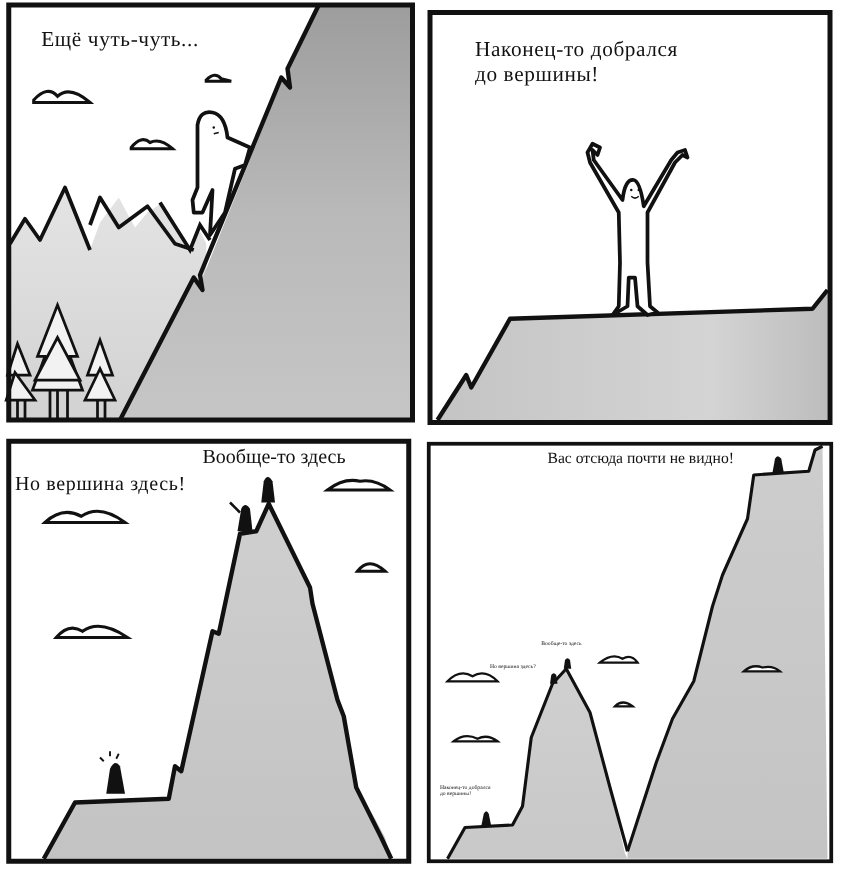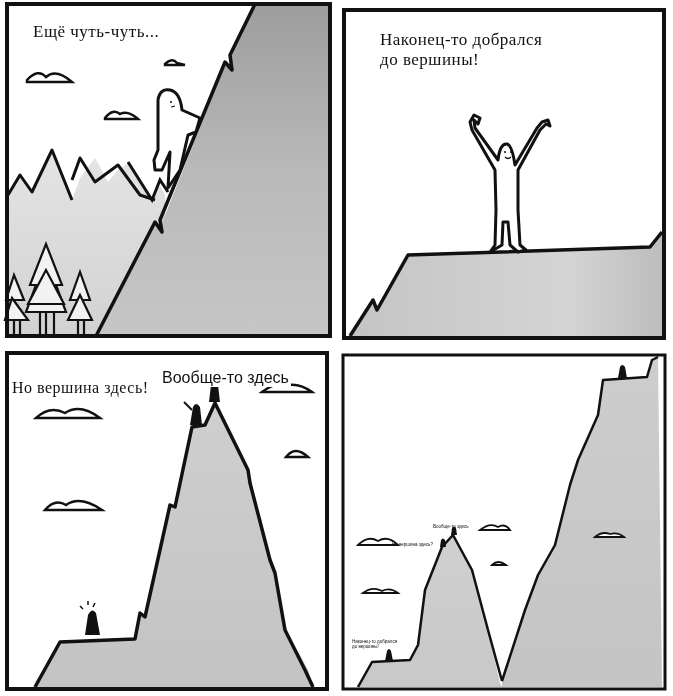--- a/index.html
+++ b/index.html
@@ -4,21 +4,21 @@
 <style>
   html, body { margin:0; padding:0; background:#ffffff; }
   #root { position:relative; width:673px; height:696px; background:#ffffff; overflow:hidden; }
   .panel { position:absolute; }
   .panel svg { position:absolute; left:0; top:0; }
   .caption {
     position:absolute; font-family:"DejaVu Sans", sans-serif; color:#111;
     white-space:nowrap; line-height:1.15;
   }
   .hand { font-family:Liberation Serif, serif; letter-spacing:0.5px; }
-  .print { font-family:Liberation Sans, sans-serif;margin-top:12px; }
+  .print { font-family:Liberation Serif, serif; }
   .center { text-align:left; }
 </style>
 </head>
 <body>
 
 <div id="root">
 
   <div class="panel" style="left:0;top:0;width:340px;height:345px;">
     <svg width="340" height="345" viewBox="0 0 340 345">
       <defs>
@@ -159,20 +159,21 @@
       </g>
 
       <g fill="#111">
         <path d="M45,316 L47,306 Q49,302 51,306 L53,316 Z"></path>
         <path d="M100,202 L101,195 Q103,192 105,195 L106,202 Z"></path>
         <path d="M111,190 L112,183 Q114,180 116,183 L117,190 Z"></path>
         <path d="M278,33 L280,22 Q282,18 285,22 L287,33 Z"></path>
       </g>
       <rect x="3" y="10" width="322" height="334" fill="none" stroke="#111" stroke-width="3"></rect>
     </svg>
+    <div class="caption print" style="left:98px;top:14px;font-size:12.5px;">Вас отсюда почти не видно!</div>
     <div class="caption print" style="left:93px;top:167px;font-size:4.5px;">Вообще-то здесь</div>
     <div class="caption print" style="left:52px;top:185px;font-size:4.5px;">Но вершина здесь?</div>
     <div class="caption print center" style="left:12px;top:282px;width:60px;font-size:4.5px;">
       <div>Наконец-то добрался</div>
       <div>до вершины!</div>
     </div>
   </div>
 
 </div>
 

